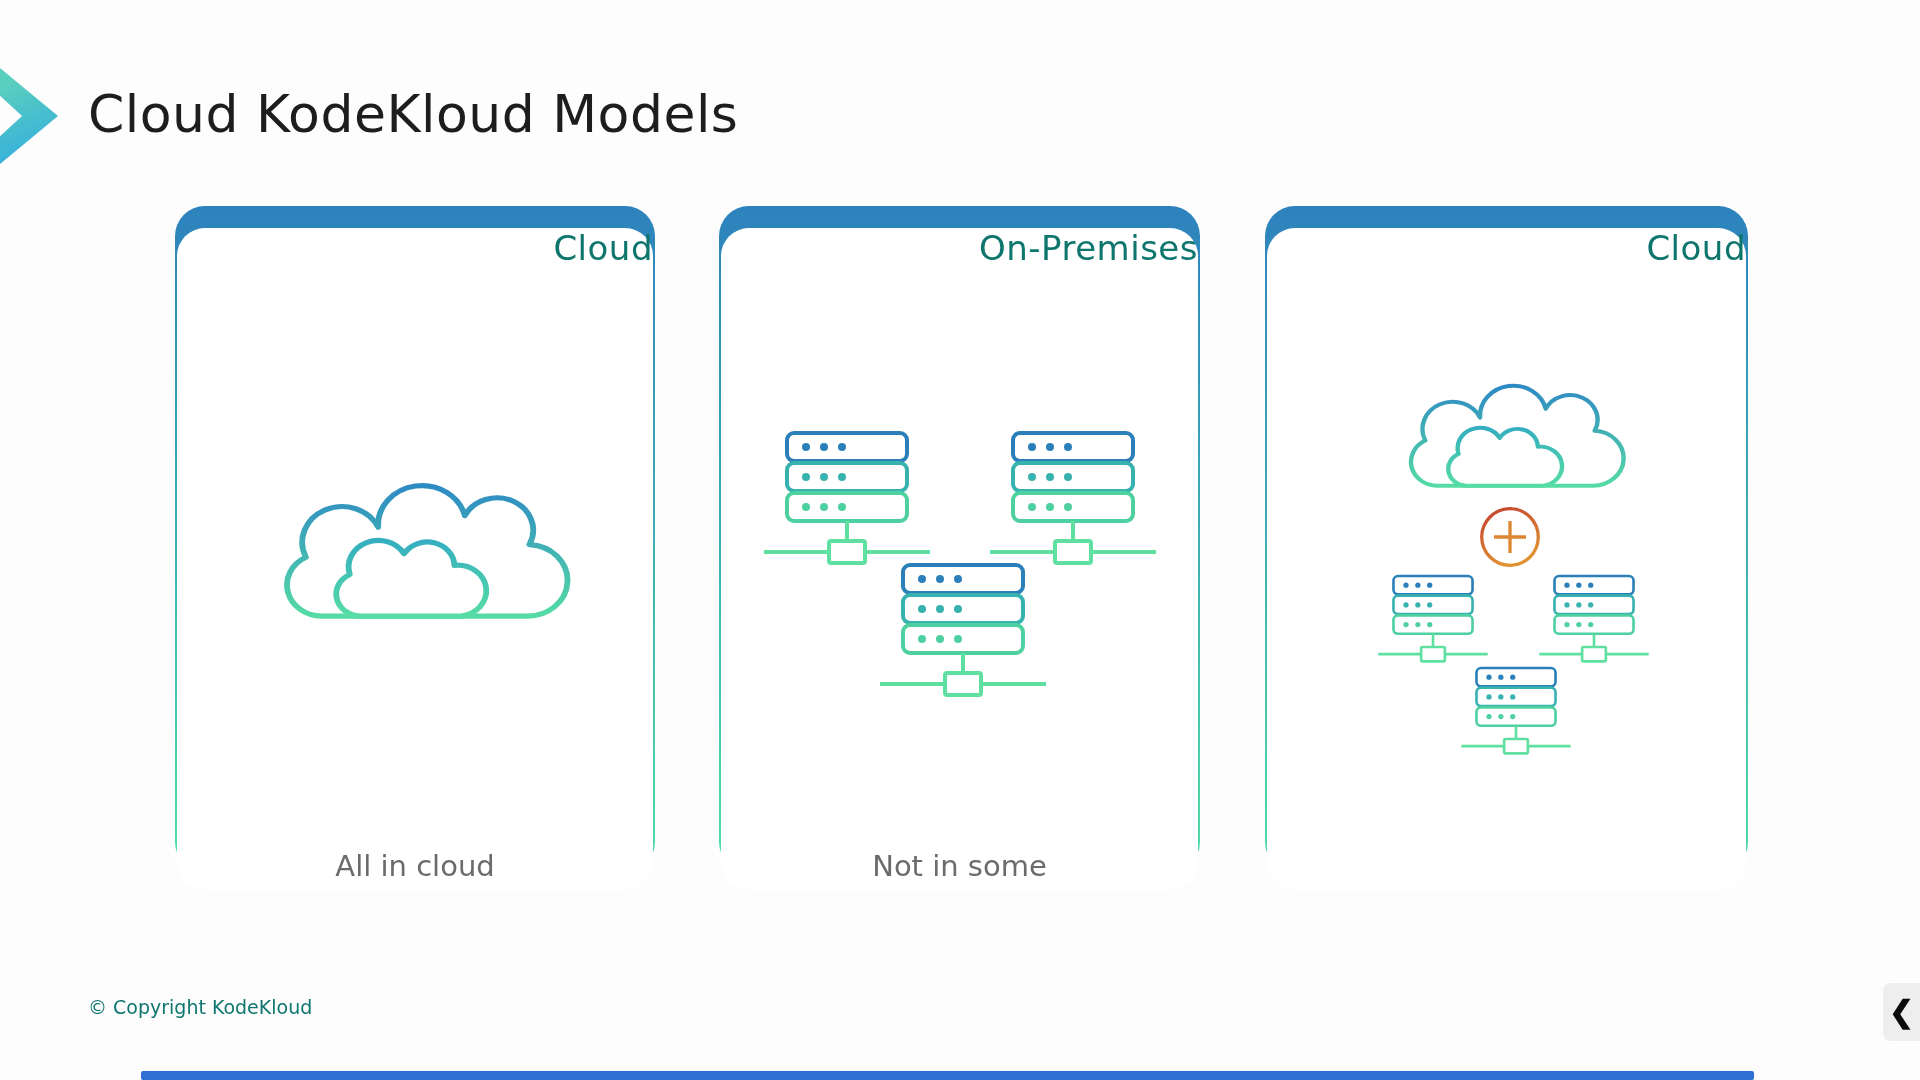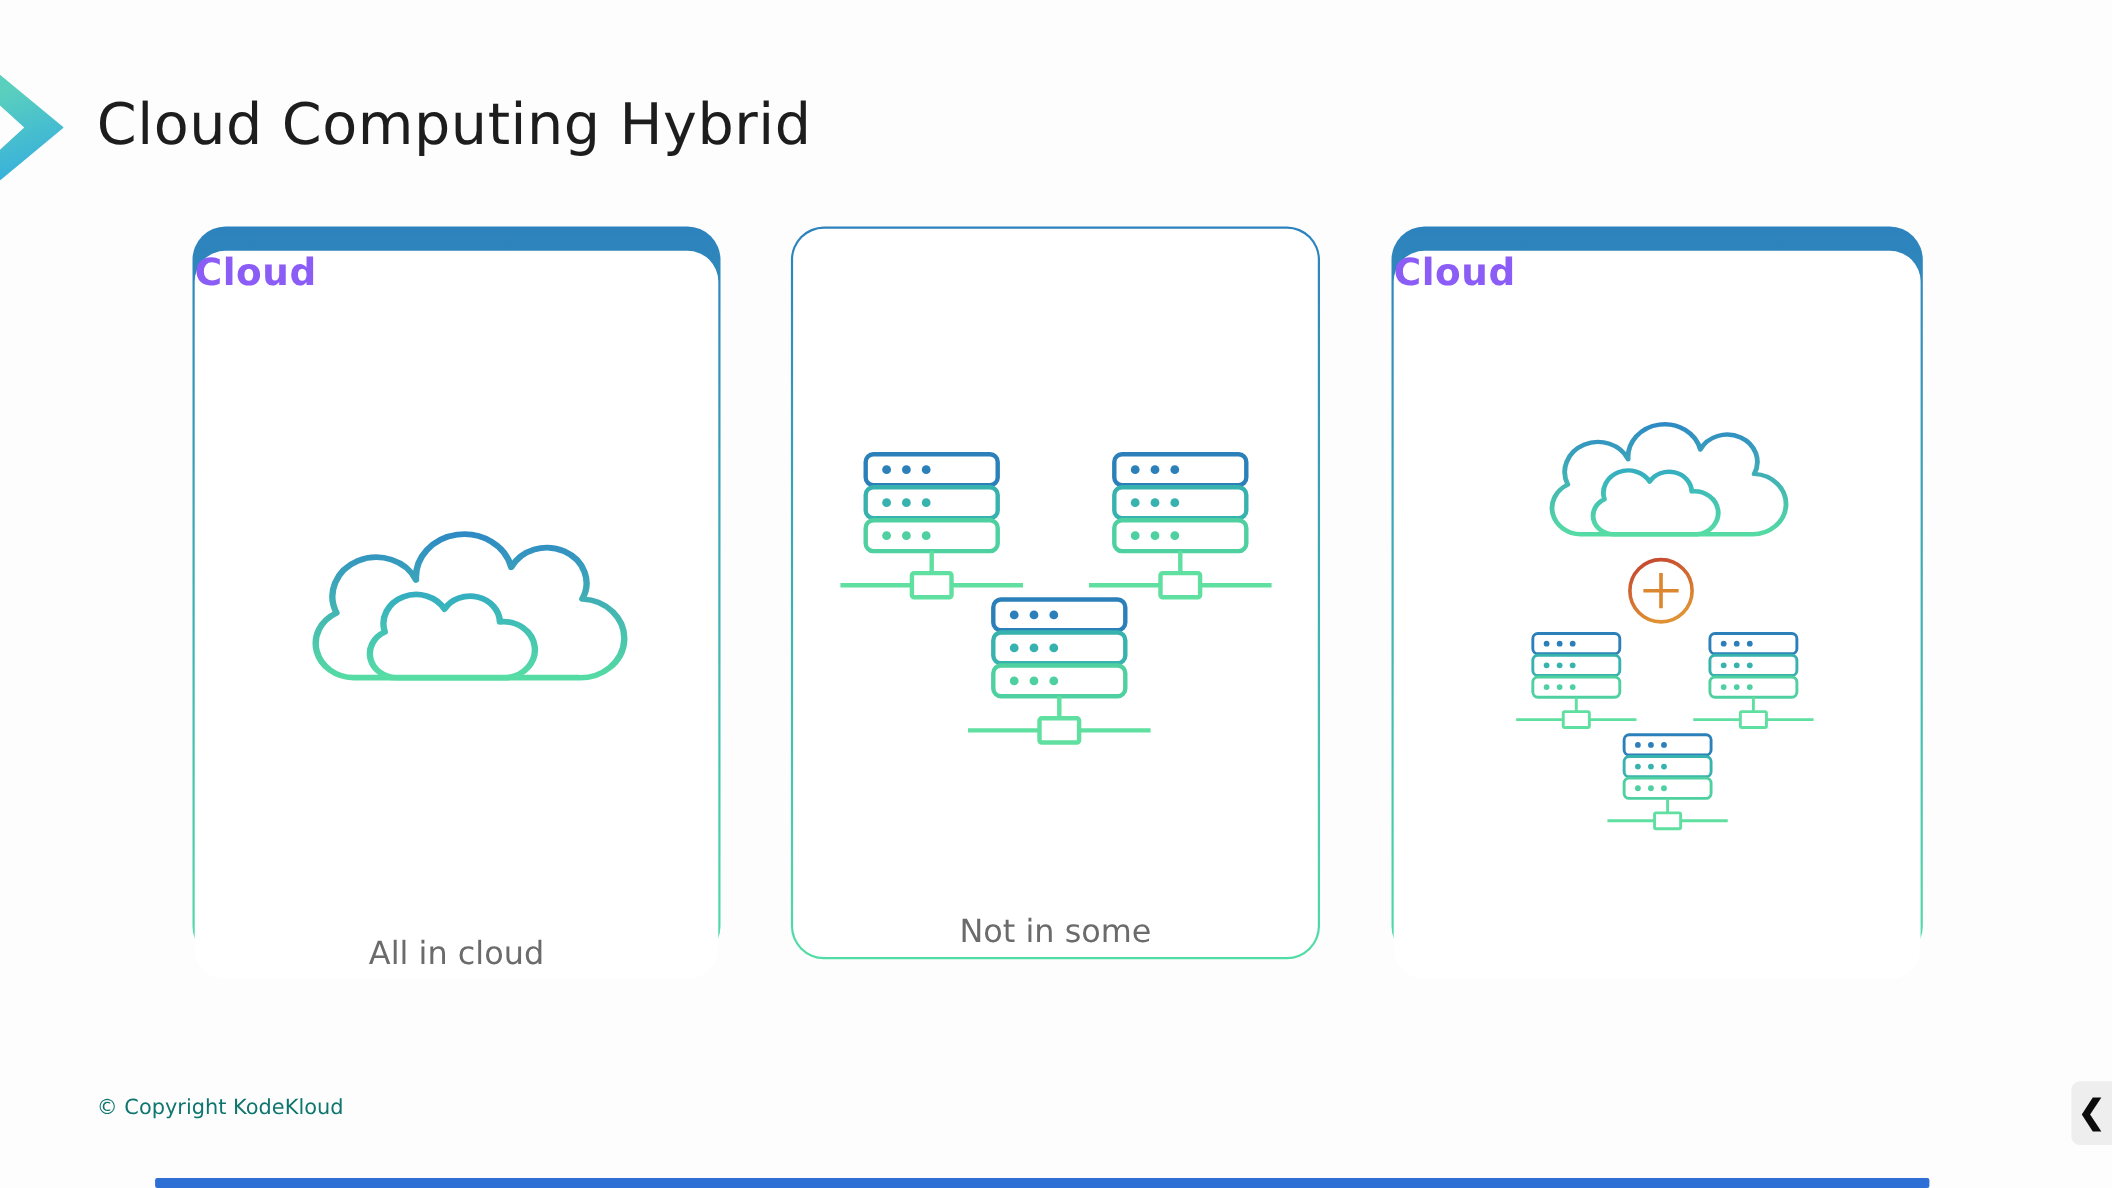--- a/index.html
+++ b/index.html
@@ -30,22 +30,22 @@
   }
   .card-inner{
     position:relative;width:100%;height:100%;box-sizing:border-box;
     background:#ffffff;border-radius:28px;
   }
   .card-cloud{left:175px;width:480px;}
   .card-onprem{left:719px;width:481px;}
   .card-hybrid{left:1265px;width:483px;}
 
   .card-title{
-    margin:20px 0 0 0;text-align:left;
-    font-size:34px;font-weight:700;color:#8b5cf6;letter-spacing:0.5px;
+    margin:20px 0 0 0;text-align:right;
+    font-size:34px;font-weight:400;color:#0f766e;letter-spacing:0.5px;
   }
 
   .caption{
     position:absolute;left:0;right:0;bottom:4px;margin:0;
     text-align:center;font-size:29px;line-height:1.3;color:#6b6b6b;
   }
   .caption-narrow{
     bottom:14px;max-width:310px;margin:0 auto;
   }
 
@@ -129,34 +129,35 @@
       <circle cx="35" cy="35" r="30" fill="none" stroke="url(#gradPlus)" stroke-width="3.5"></circle>
       <line x1="35" y1="18" x2="35" y2="52" stroke="#dd8630" stroke-width="3.5"></line>
       <line x1="18" y1="35" x2="52" y2="35" stroke="#dd8630" stroke-width="3.5"></line>
     </symbol>
   </defs>
 </svg>
 
 <div class="stage">
 
   <div class="logo"></div>
-  <h1 class="title">Cloud Computing Hybrid</h1>
+  <h1 class="title">Cloud KodeKloud Models</h1>
 
   <section class="card card-cloud">
     <div class="card-inner">
       <h2 class="card-title">Cloud</h2>
       <svg class="abs cloud-lg">
           <use href="#cloud-sym"></use>
         </svg>
       <p class="caption">All in cloud</p>
     </div>
   </section>
 
   <section class="card card-onprem">
     <div class="card-inner">
+      <h2 class="card-title">On-Premises</h2>
       <svg class="abs srv-onprem-left">
           <use href="#server-sym"></use>
         </svg>
       <svg class="abs srv-onprem-right">
           <use href="#server-sym"></use>
         </svg>
       <svg class="abs srv-onprem-bottom">
           <use href="#server-sym"></use>
         </svg>
       <p class="caption">Not in some</p>

